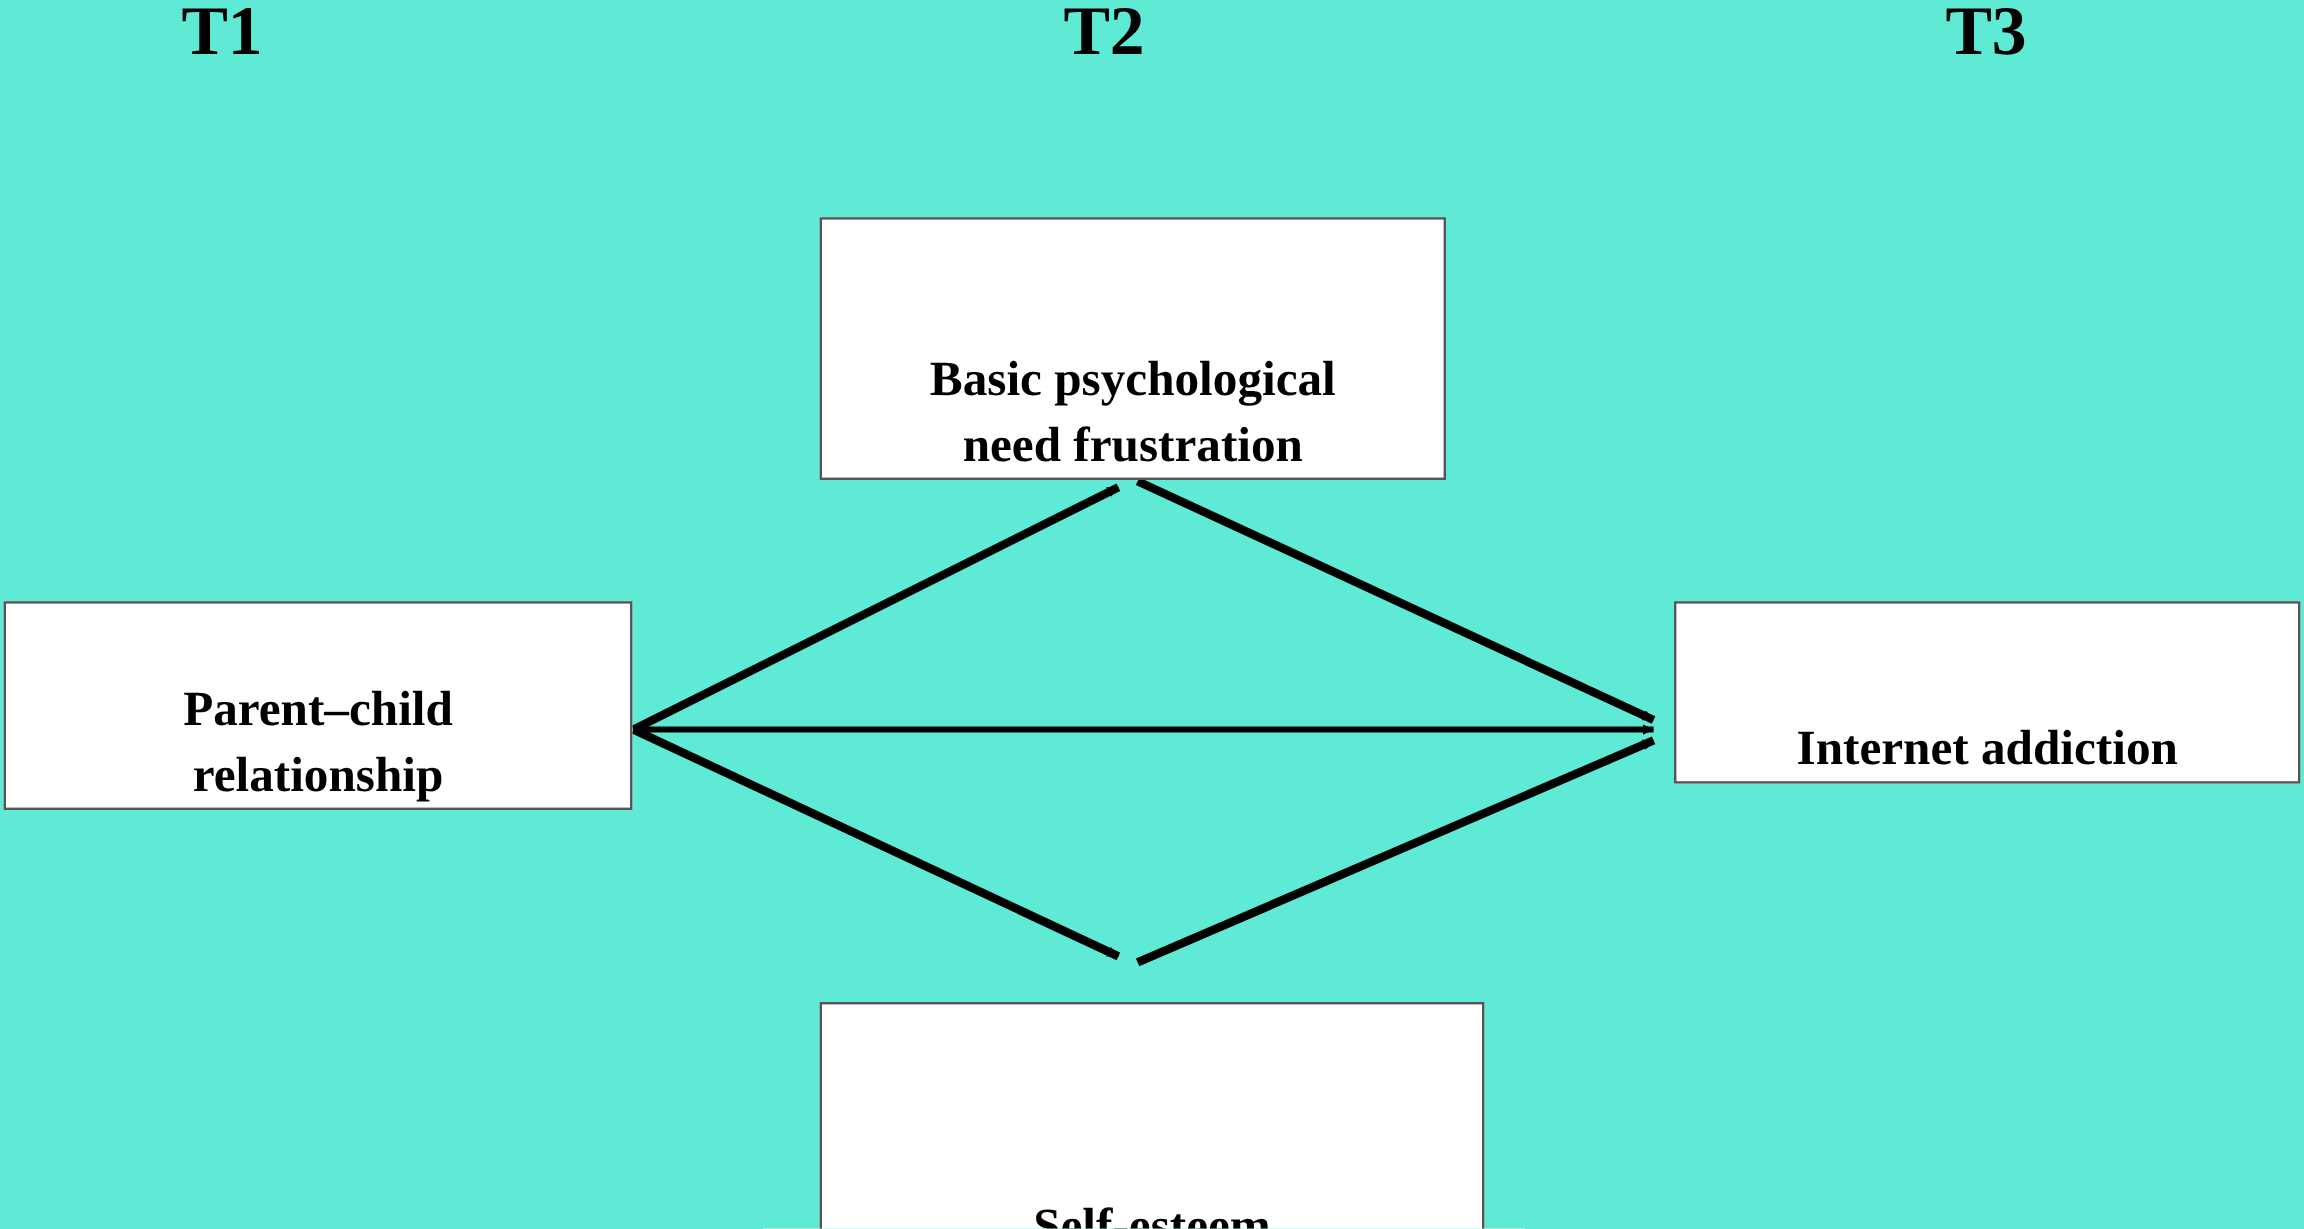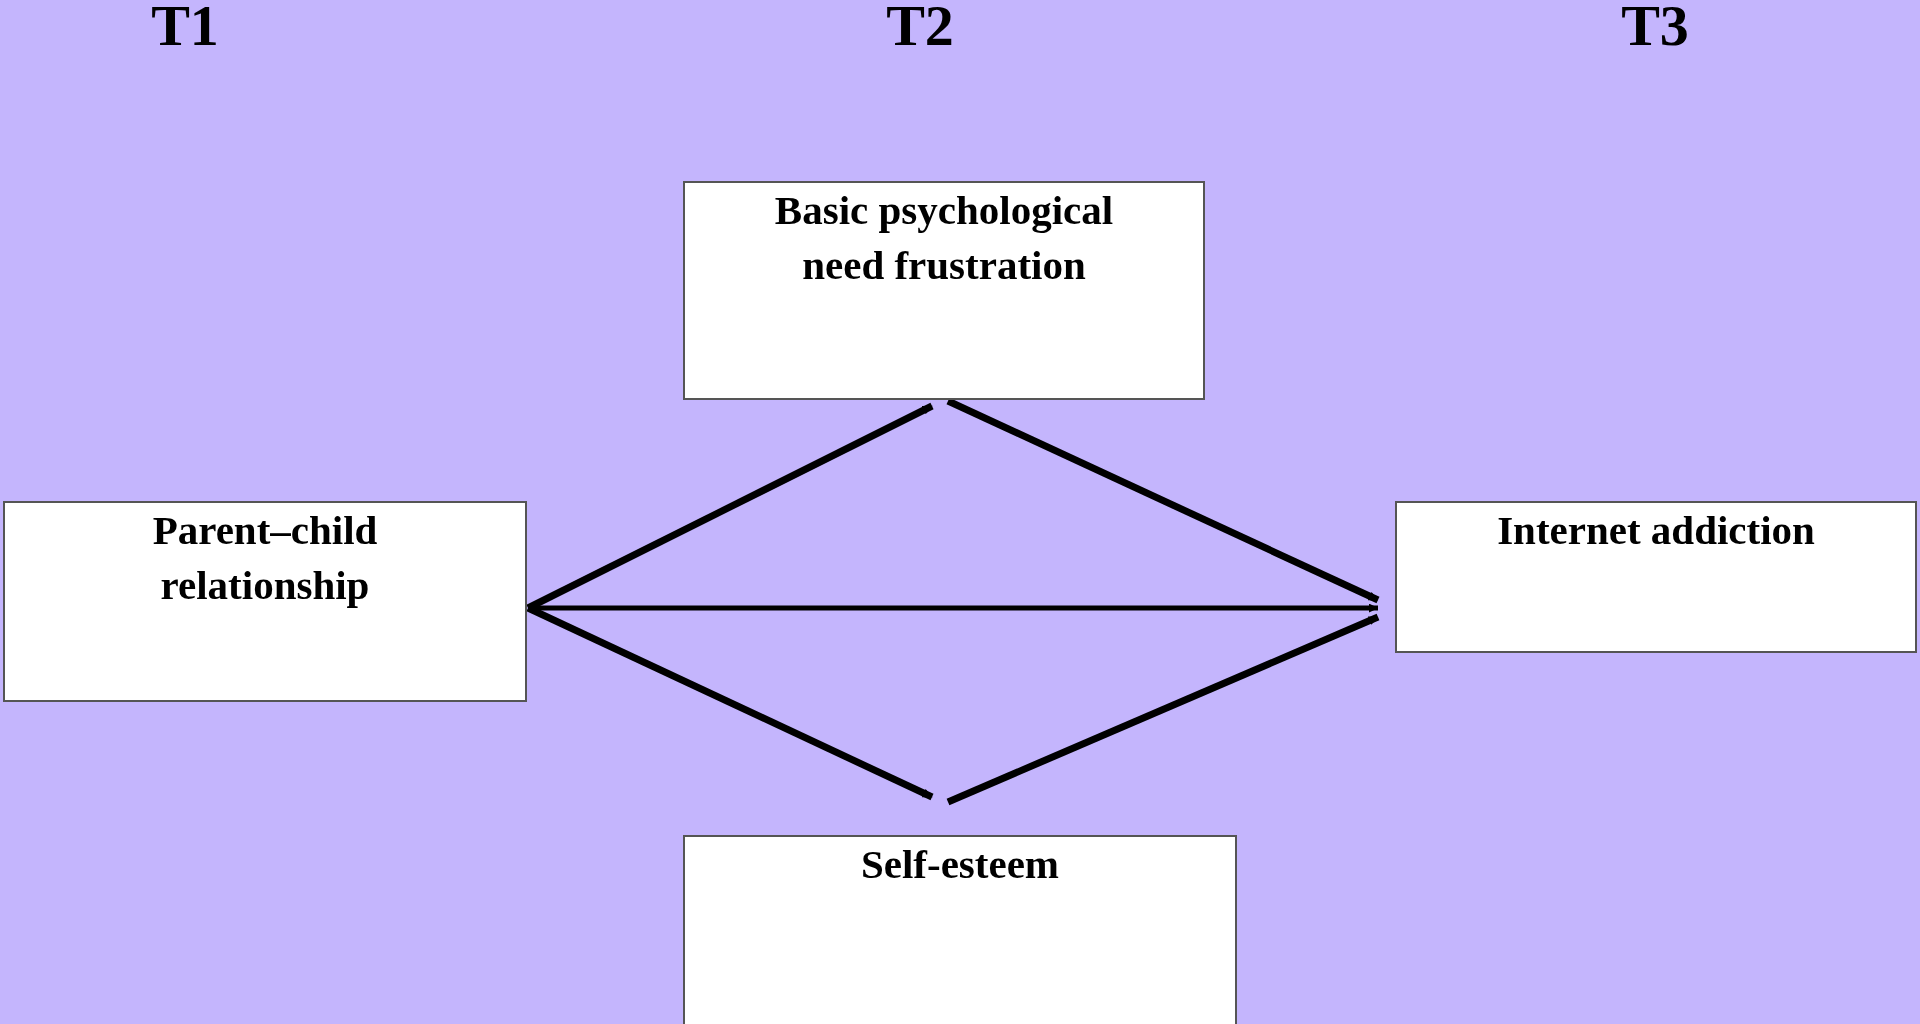--- a/index.html
+++ b/index.html
@@ -8,21 +8,21 @@
     padding: 0;
     background: #ffffff;
   }
   body {
     font-family: "Liberation Serif", "DejaVu Serif", serif;
   }
   #diagram-root {
     position: relative;
     width: 1920px;
     height: 1024px;
-    background: #c4b5fd;
+    background: #5eead4;
     overflow: hidden;
   }
   .time-label {
     position: absolute;
     font-family: "Liberation Serif", "DejaVu Serif", serif;
     font-weight: bold;
     font-size: 58px;
     line-height: 58px;
     color: #000000;
     text-align: center;
@@ -33,33 +33,33 @@
   #time-label-t1 { left: 185px; top: -3px; }
   #time-label-t2 { left: 920px; top: -3px; }
   #time-label-t3 { left: 1655px; top: -3px; }
 
   .construct-box {
     position: absolute;
     box-sizing: border-box;
     border: 2px solid #555555;
     background: #ffffff;
     display: flex;
-    align-items: flex-start;
+    align-items: flex-end;
     justify-content: center;
     text-align: center;
     color: #000000;
     font-family: "Liberation Serif", "DejaVu Serif", serif;
     font-weight: bold;
     font-size: 41px;
     line-height: 55px;
     padding: 0 12px;
     z-index: 3;
   }
   #box-parent-child {
-    left: 3px; top: 501px; width: 524px; height: 201px; font-family: Liberation Serif, serif;
+    left: 3px; top: 501px; width: 524px; height: 174px; font-family: Liberation Serif, serif;
   }
   #box-need-frustration {
     left: 683px; top: 181px; width: 522px; height: 219px;
   }
   #box-self-esteem {
     left: 683px; top: 803px; width: 554px; height: 216px; margin-top: 32px;
   }
   #box-internet-addiction {
     left: 1395px; top: 501px; width: 522px; height: 152px;
   }

